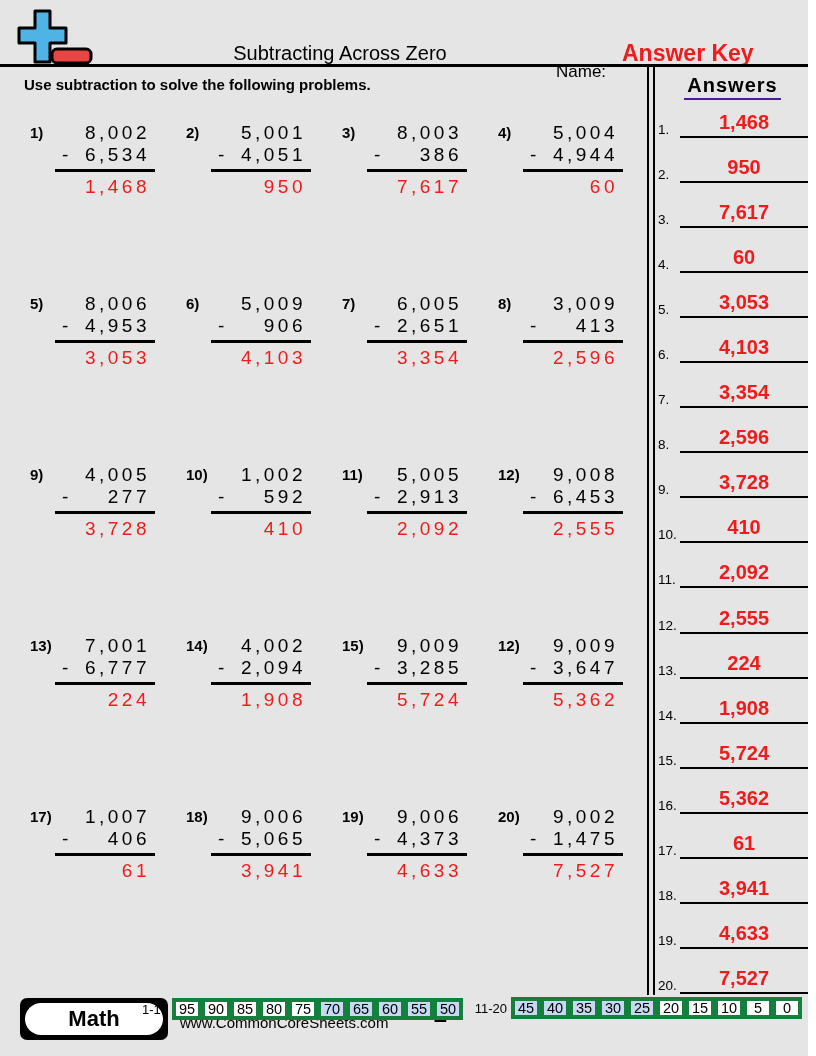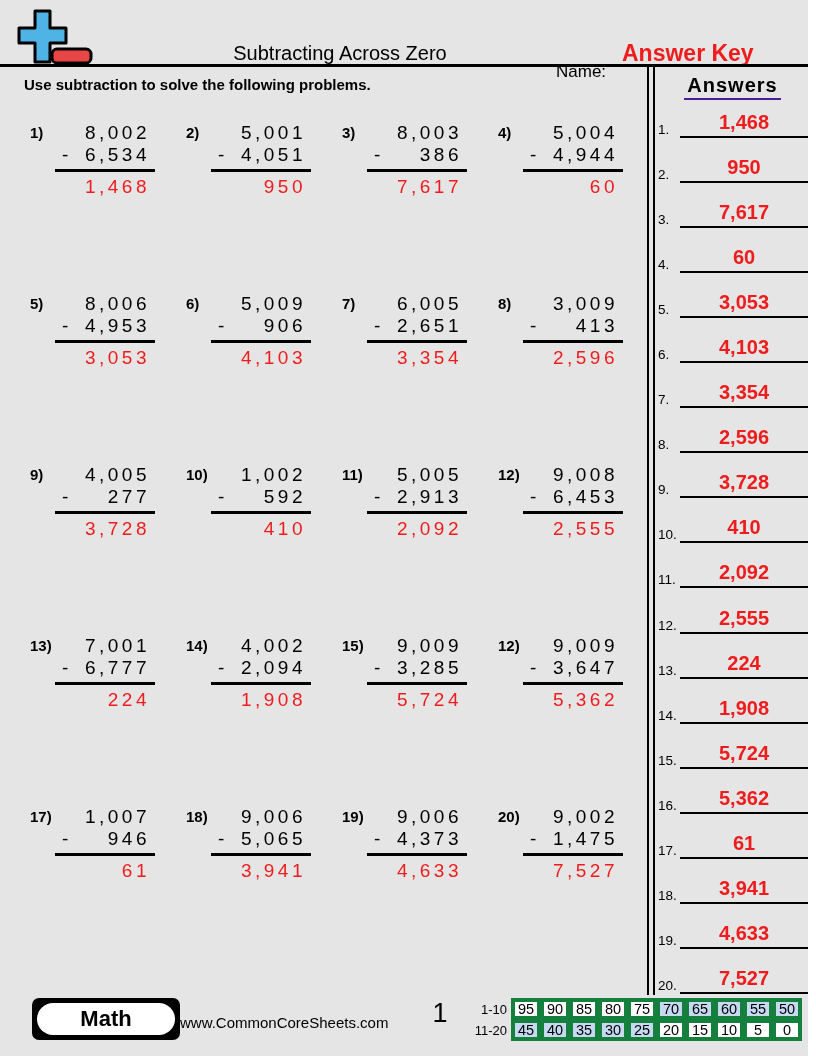--- a/index.html
+++ b/index.html
@@ -35,27 +35,27 @@
   .prob { position:relative; padding-left:32px; padding-top:6px; }
   .pnum { position:absolute; left:0; top:8px; font-size:15px; font-weight:bold; }
   .pbody { width:88px; }
   .prow-min { font-size:19px; letter-spacing:3.5px; text-align:right; white-space:nowrap; }
   .prow-sub { display:flex; justify-content:space-between; align-items:baseline;
               font-size:19px; letter-spacing:3.5px; white-space:nowrap;
               margin:0 -5px 0 -7px; padding:0 5px 3px 7px; border-bottom:3px solid #000; }
   .prow-ans { font-size:19px; letter-spacing:3.5px; text-align:right; color:var(--red); padding-top:4px; }
 
   
-  .badge { position:absolute; left:20px; top:998px; width:148px; height:42px; background:#000; border-radius:7px;margin-left:12px; }
+  .badge { position:absolute; left:20px; top:998px; width:148px; height:42px; background:#000; border-radius:7px; }
   .badge-pill { position:absolute; left:5px; top:5px; right:5px; bottom:5px; background:#fff;
                 border-radius:18px; display:flex; align-items:center; justify-content:center;
                 font-weight:bold; font-size:22px; }
   .website { position:absolute; left:180px; top:1014px; font-size:15px;text-align:right; }
   .pagenum { position:absolute; left:420px; top:998px; width:40px; text-align:center; font-size:27px; }
-  .gtable { position:absolute; right:6px; top:998px; display:flex; flex-direction:column; }
+  .gtable { position:absolute; right:6px; top:998px; display:flex; flex-direction:row; }
   .grow { display:flex; height:22px; }
   .grow + .grow { margin-top:-1px; }
   .glabel { width:44px; font-size:13px; display:flex; align-items:center; justify-content:flex-end; padding-right:5px; }
   .gcell { width:22px; border:4px solid #15803d; margin-left:-1px; display:flex; align-items:center;
            justify-content:center; font-size:14.5px; background:#fff; }
   .gcell.shaded { background:var(--cell-blue); }
 </style>
 </head>
 <body>
 
@@ -391,21 +391,21 @@
       <div class="prow-ans">5,362</div>
     </div>
   </div>
 
   <div class="prob">
     <span class="pnum">17)</span>
     <div class="pbody">
       <div class="prow-min">1,007</div>
       <div class="prow-sub">
         <span>-</span>
-        <span>946</span>
+        <span>406</span>
       </div>
       <div class="prow-ans">61</div>
     </div>
   </div>
 
   <div class="prob">
     <span class="pnum">18)</span>
     <div class="pbody">
       <div class="prow-min">9,006</div>
       <div class="prow-sub">

